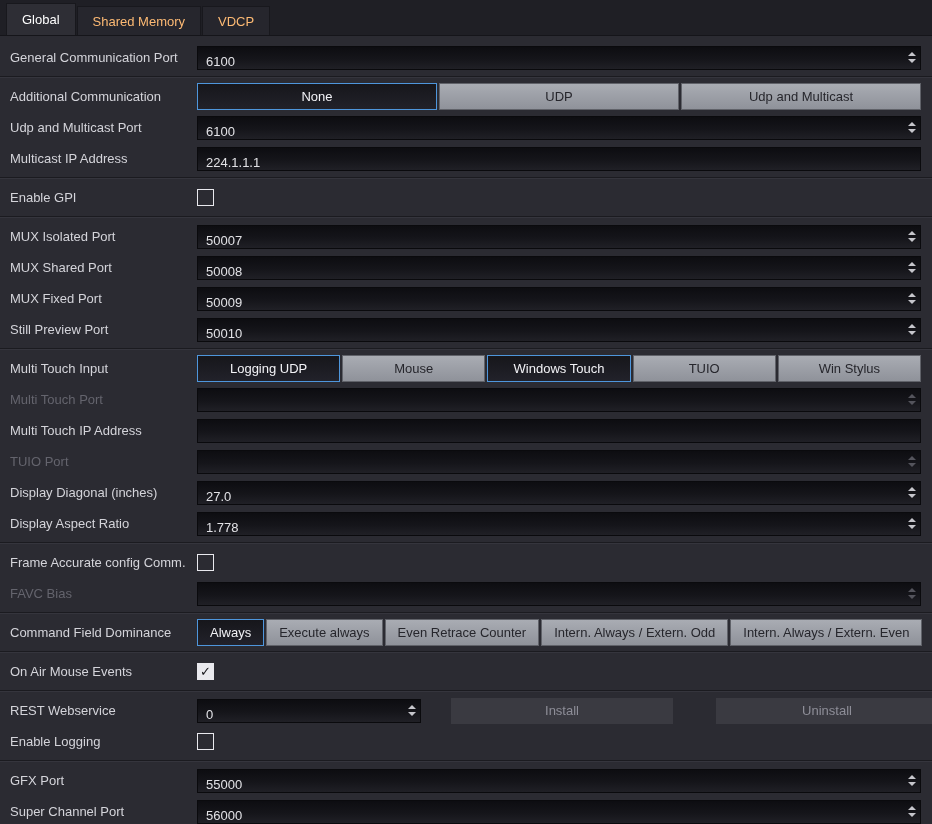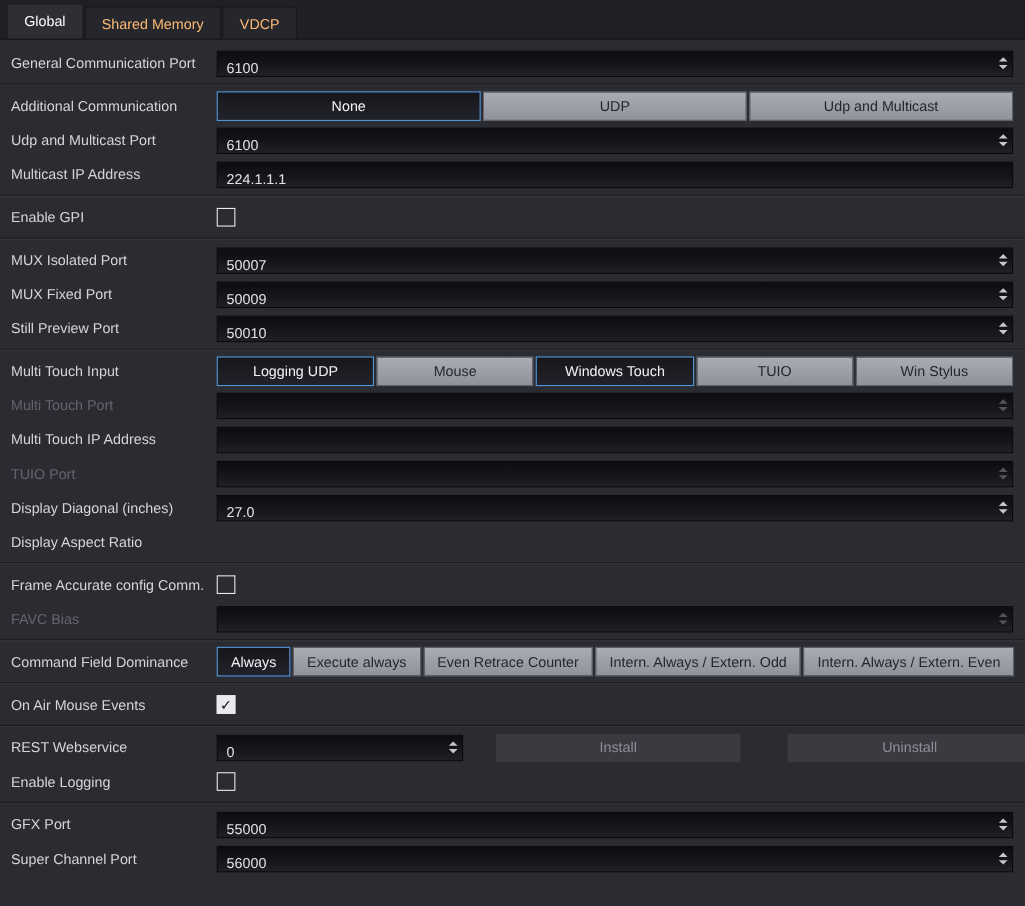--- a/index.html
+++ b/index.html
@@ -159,20 +159,32 @@
         <div class="input">
           <span class="val">50007</span>
           <span class="spinner">
               <span class="arr-up"></span>
               <span class="arr-down"></span>
             </span>
         </div>
       </div>
     </div>
 
+    <div class="row">
+      <div class="lbl">MUX Shared Port</div>
+      <div class="ctl">
+        <div class="input">
+          <span class="val">50008</span>
+          <span class="spinner">
+              <span class="arr-up"></span>
+              <span class="arr-down"></span>
+            </span>
+        </div>
+      </div>
+    </div>
 
     <div class="row">
       <div class="lbl">MUX Fixed Port</div>
       <div class="ctl">
         <div class="input">
           <span class="val">50009</span>
           <span class="spinner">
               <span class="arr-up"></span>
               <span class="arr-down"></span>
             </span>
@@ -251,20 +263,29 @@
           <span class="spinner">
               <span class="arr-up"></span>
               <span class="arr-down"></span>
             </span>
         </div>
       </div>
     </div>
 
     <div class="row">
       <div class="lbl">Display Aspect Ratio</div>
+      <div class="ctl">
+        <div class="input">
+          <span class="val">1.778</span>
+          <span class="spinner">
+              <span class="arr-up"></span>
+              <span class="arr-down"></span>
+            </span>
+        </div>
+      </div>
     </div>
 
     <div class="sep"></div>
 
     <div class="row">
       <div class="lbl">Frame Accurate config Comm.</div>
       <div class="ctl">
         <div class="checkbox"></div>
       </div>
     </div>

